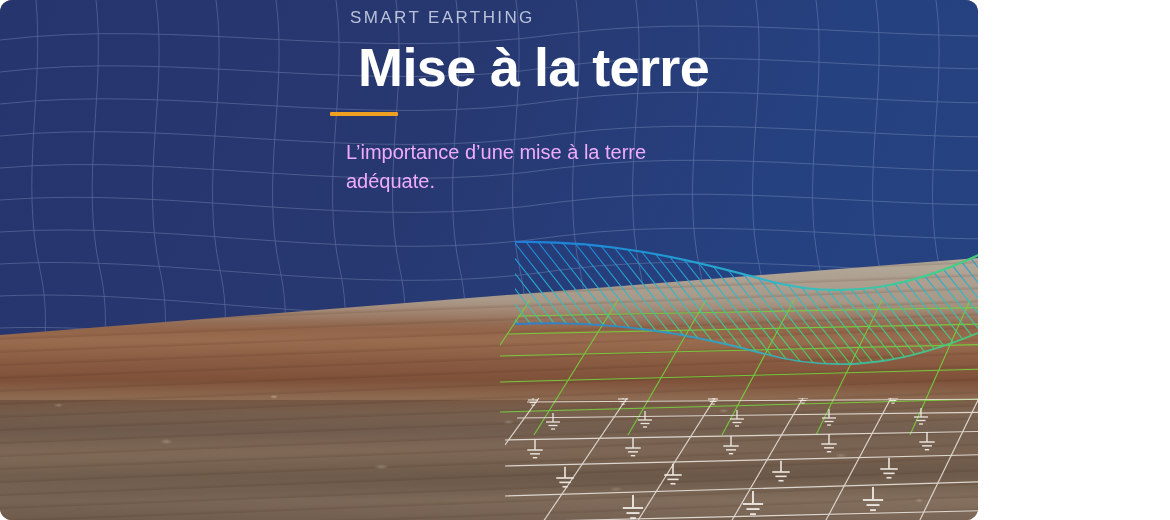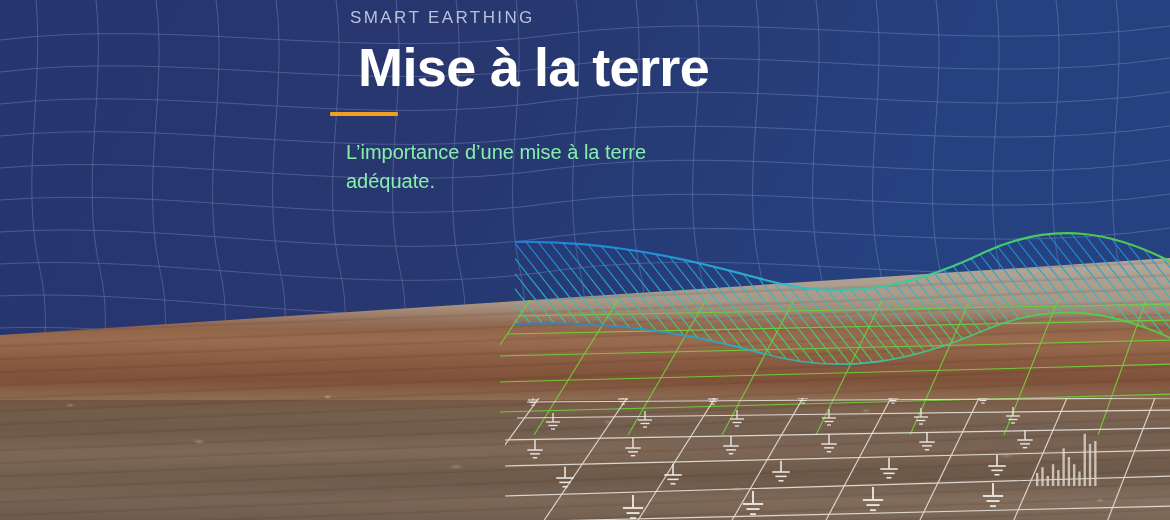--- a/index.html
+++ b/index.html
@@ -3,25 +3,26 @@
 <meta charset="utf-8">
 <title>Smart Earthing Hero</title>
 <style>
   html, body {
     margin: 0;
     padding: 0;
     background: #ffffff;
   }
   #hero {
     position: relative;
-    width: 1170px;
+    width: 978px;
     height: 520px;
     overflow: hidden;
     font-family: "Liberation Sans", sans-serif;
     background: #7a5a44;
+    border-radius: 12px;
   }
 
   
   .photo {
     position: absolute;
     inset: 0;
     
     background:
       
       linear-gradient(to bottom,
@@ -165,21 +166,21 @@
     margin: 17px 0 0 -16px;
     width: 68px;
     height: 4px;
     background: #f0a020;
     border-radius: 1px;
   }
   .subtitle {
     margin: 22px 0 0 0;
     font-size: 20px;
     font-weight: 400;
-    color: #86efac;
+    color: #f0abfc;
     line-height: 1.42;
     max-width: 360px;
   }
 </style>
 </head>
 <body>
 
 <div id="hero">
 
   <div class="photo"></div>

